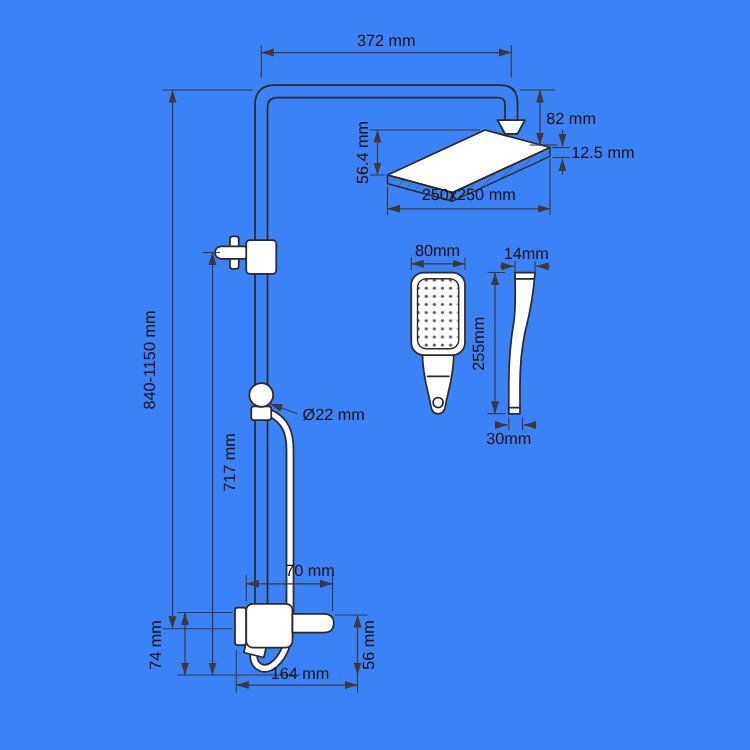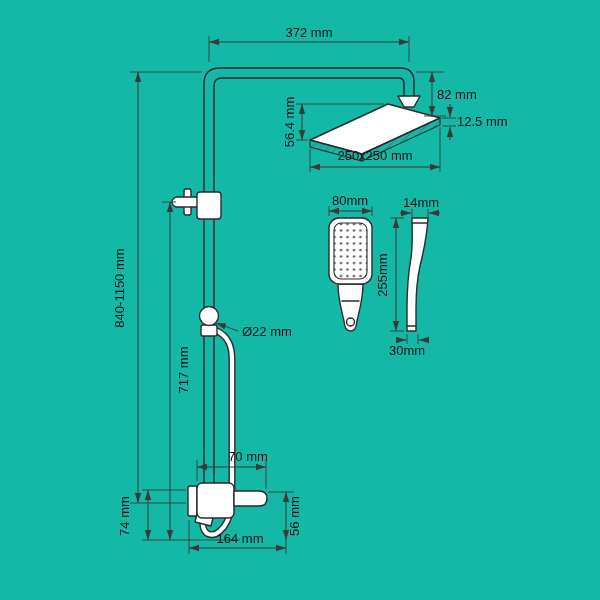--- a/index.html
+++ b/index.html
@@ -1,16 +1,16 @@
 <!DOCTYPE html>
 <html><head>
 <meta charset="utf-8">
 <style>
   html,body{margin:0;padding:0;background:#ffffff;}
-  .stage{width:600px;height:600px;background:#14b8a6;position:relative;overflow:hidden;
+  .stage{width:600px;height:600px;background:#3b82f6;position:relative;overflow:hidden;
          font-family:"Liberation Sans", sans-serif;}
   svg{display:block;}
   .obj{stroke:#2b2b2b;stroke-width:1.4;fill:none;stroke-linejoin:round;stroke-linecap:round;}
   .objfill{stroke:#2b2b2b;stroke-width:1.4;fill:#ffffff;stroke-linejoin:round;}
   .hatched{stroke:#2b2b2b;stroke-width:1.1;}
   .dimline{stroke:#3a3a3a;stroke-width:1;fill:none;}
   .ext{stroke:#3a3a3a;stroke-width:0.9;fill:none;}
   .hose-outer{stroke:#2b2b2b;stroke-width:7;fill:none;stroke-linecap:round;}
   .hose-inner{stroke:#ffffff;stroke-width:4.2;fill:none;stroke-linecap:round;}
   text.dim{font-family:"Liberation Sans",sans-serif;font-size:13px;fill:#111;}

